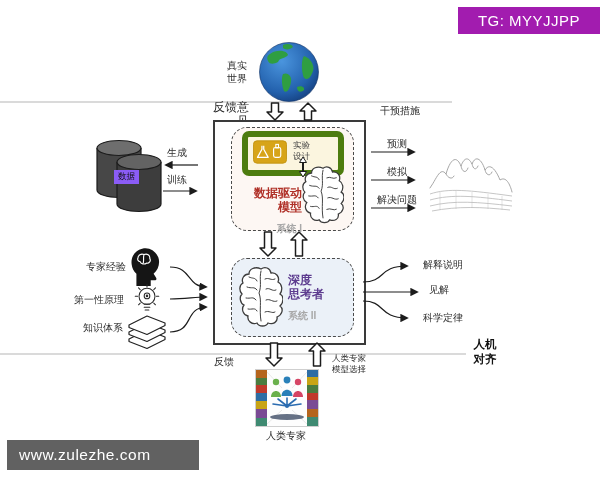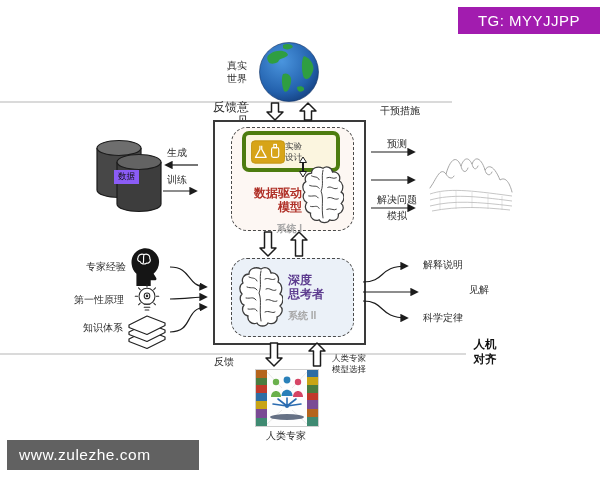--- a/index.html
+++ b/index.html
@@ -9,21 +9,21 @@
   .ml{white-space:pre-line;}
   .lbl{font-size:10px;line-height:1.25;color:#2e2e2e;}
   .badge{background:#a21caf;color:#fff;display:flex;align-items:center;justify-content:center;
          font-size:15px;letter-spacing:.5px;}
   .divider{height:1.5px;background:#dadada;}
   .section-lbl{font-size:11.5px;font-weight:bold;text-align:center;line-height:1.3;color:#111;}
   .outer-box{border:2px solid #3a3a3a;background:#fff;}
   .dash-box{border:1.6px dashed #4a4a4a;border-radius:16px;}
   .sys1{background:#fdf7f3;}
   .sys2{background:#ebf1f8;}
-  .card{background:#fbf5df;border:4px solid #4d7c0f;border-radius:7px;display:flex;align-items:center;padding:3px 5px;}
+  .card{background:#fbf5df;border:6px solid #4d7c0f;border-radius:7px;display:flex;padding:3px 5px;gap:6px;}
   .card-lbl{font-size:8.5px;line-height:1.25;color:#3c3c3c;}
   .sys-title{font-weight:bold;font-size:12px;line-height:1.2;}
   .sys-sub{font-weight:bold;font-size:10px;color:#a8a8a8;margin-top:7px;}
   .t-right{text-align:right;}
   .datalbl{background:#8b5cf6;font-size:8.5px;padding:1px 4px;color:#111;}
   .humanimg{border:1px solid #cfcfcf;background:#fff;}
   svg{display:block;}
 </style>
 </head>
 <body>
@@ -179,21 +179,21 @@
     <svg width="42" height="40" viewBox="0 0 42 40">
       <g fill="#fff" stroke="#222" stroke-width="1.2" stroke-linejoin="round">
         <path d="M3,28 L21,19 L39,26 L39,28.5 L21,37.5 L3,30.5 Z"></path>
         <path d="M3,21 L21,12 L39,19 L39,21.5 L21,30.5 L3,23.5 Z"></path>
         <path d="M3,14 L21,5 L39,12 L39,14.5 L21,23.5 L3,16.5 Z"></path>
       </g>
     </svg>
   </div>
 
   <div class="abs lbl" style="left:387px;top:138px;">预测</div>
-  <div class="abs lbl" style="left:387px;top:166px;margin-top:44px;">模拟</div>
+  <div class="abs lbl" style="left:387px;top:166px;">模拟</div>
   <div class="abs lbl" style="left:377px;top:194px;">解决问题</div>
 
   <div class="abs" style="left:428px;top:150px;">
     <svg width="86" height="66" viewBox="0 0 86 66">
       <g fill="none" stroke="#9d9d9d" stroke-width="0.9" stroke-linecap="round">
         <path d="M2,38 C8,30 12,16 18,24 C22,10 28,4 33,16 C36,8 40,6 44,14 C48,4 54,10 57,20 C62,12 68,20 72,30 C78,26 82,34 84,42"></path>
         <path d="M18,24 C20,28 24,30 26,26"></path>
           <path d="M33,16 C34,22 38,24 40,18"></path>
         <path d="M44,14 C45,19 48,21 50,16"></path>
           <path d="M57,20 C58,25 62,27 64,22"></path>
@@ -202,21 +202,21 @@
         <path d="M2,44 C20,38 40,40 84,46"></path>
         <path d="M2,50 C24,44 46,46 84,51"></path>
         <path d="M2,56 C26,50 50,52 84,56"></path>
         <path d="M4,61 C30,56 54,57 82,60"></path>
         <path d="M12,42 V60 M28,40 V59 M44,42 V58 M60,44 V59 M74,46 V60" stroke-opacity="0.5"></path>
       </g>
     </svg>
   </div>
 
   <div class="abs lbl" style="left:423px;top:259px;">解释说明</div>
-  <div class="abs lbl" style="left:429px;top:284px;margin-left:40px;">见解</div>
+  <div class="abs lbl" style="left:429px;top:284px;">见解</div>
   <div class="abs lbl" style="left:423px;top:312px;">科学定律</div>
 
   <div class="abs lbl" style="left:214px;top:356px;">反馈</div>
   <div class="abs ml" style="left:332px;top:353px;width:42px;font-size:8.5px;line-height:1.25;">人类专家
 模型选择</div>
 
   <div class="abs humanimg" style="left:255px;top:369px;width:62px;height:56px;">
     <svg width="62" height="56" viewBox="0 0 62 56">
       <rect x="0" y="0" width="62" height="56" fill="#fdfdfd"></rect>
       <g>

